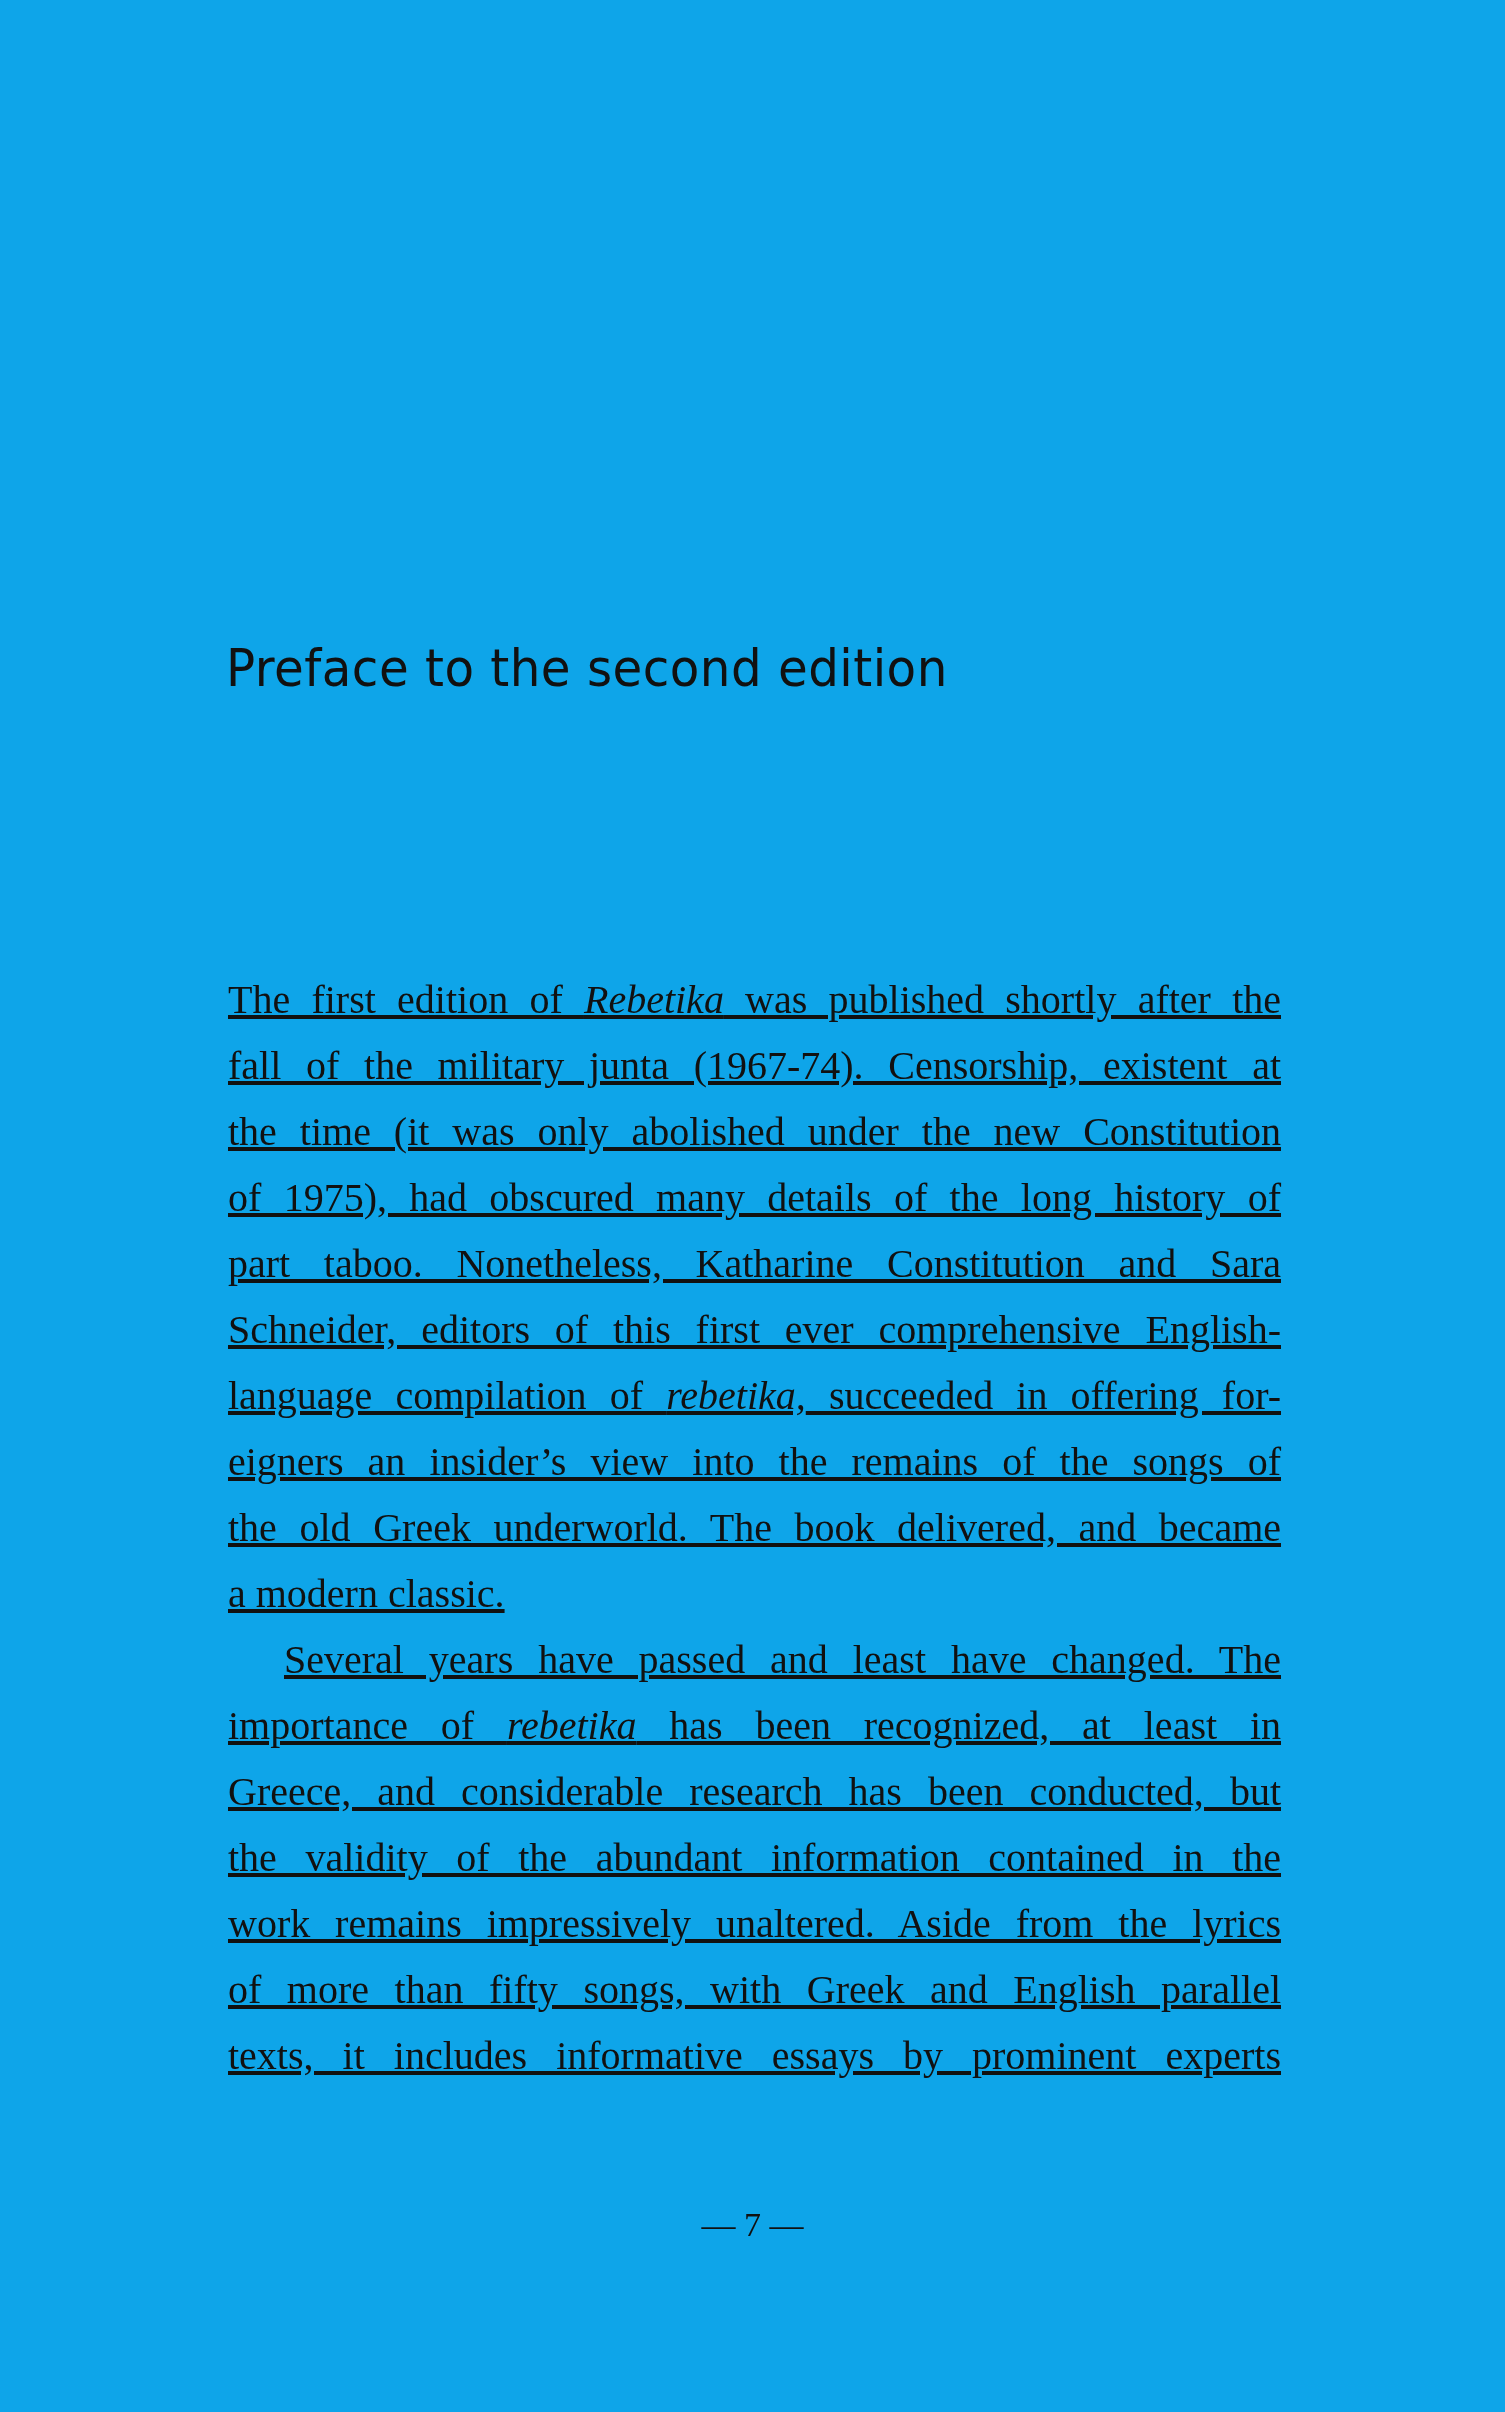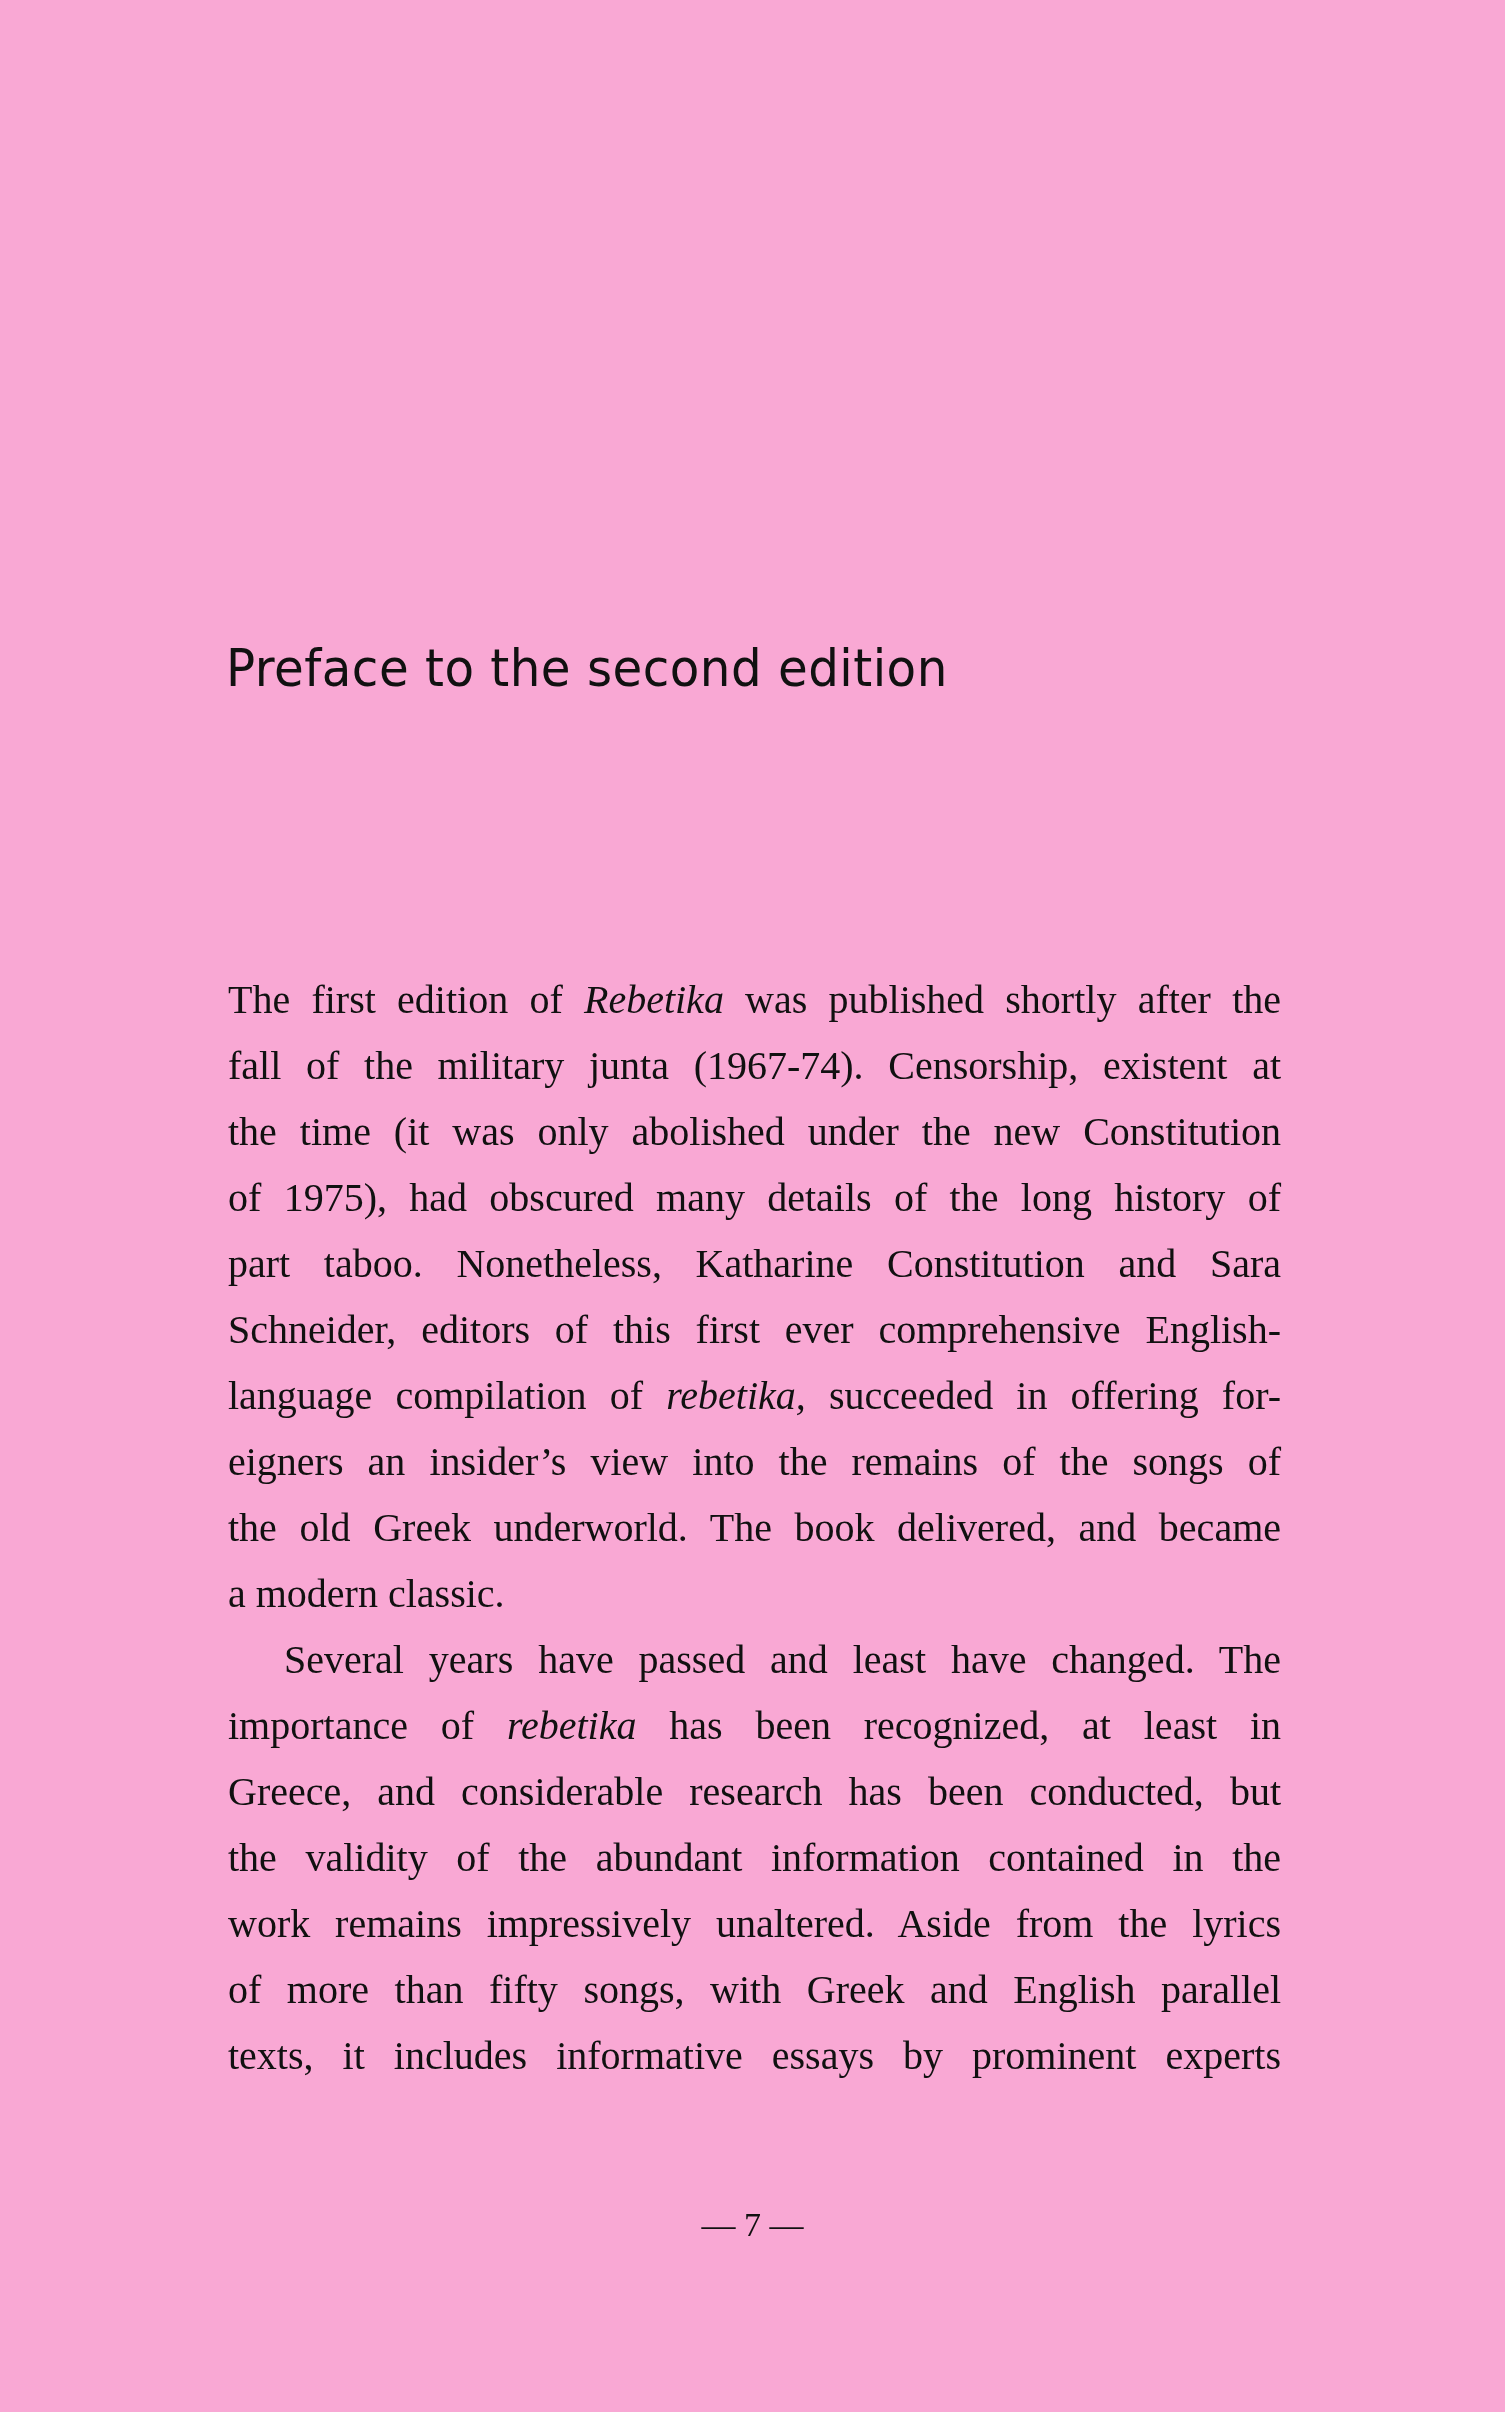--- a/index.html
+++ b/index.html
@@ -12,21 +12,21 @@
       height: 2413px;
       position: relative;
       overflow: hidden;
       color: #111111;
     }
     .page {
       position: absolute;
       left: 0; top: 0;
       width: 1505px;
       height: 2413px;
-      background: #f9a8d4;
+      background: #0ea5e9;
     }
     .chapter-title {
       position: absolute;
       left: 226px;
       top: 633px;
       margin: 0;
       font-family: "DejaVu Sans", sans-serif;
       font-weight: normal;
       font-size: 52px;
       letter-spacing: 0.5px;
@@ -57,20 +57,21 @@
     }
     .line.indent {
       padding-left: 56px;
     }
     .line .inner {
       display: inline-block;
       width: 100%;
       text-align: justify;
       text-align-last: justify;
       white-space: normal;
+      text-decoration: underline;
     }
     .line.last .inner {
       text-align-last: left;
     }
     em {
       font-style: italic;
     }
     .page-number {
       position: absolute;
       left: 0;

